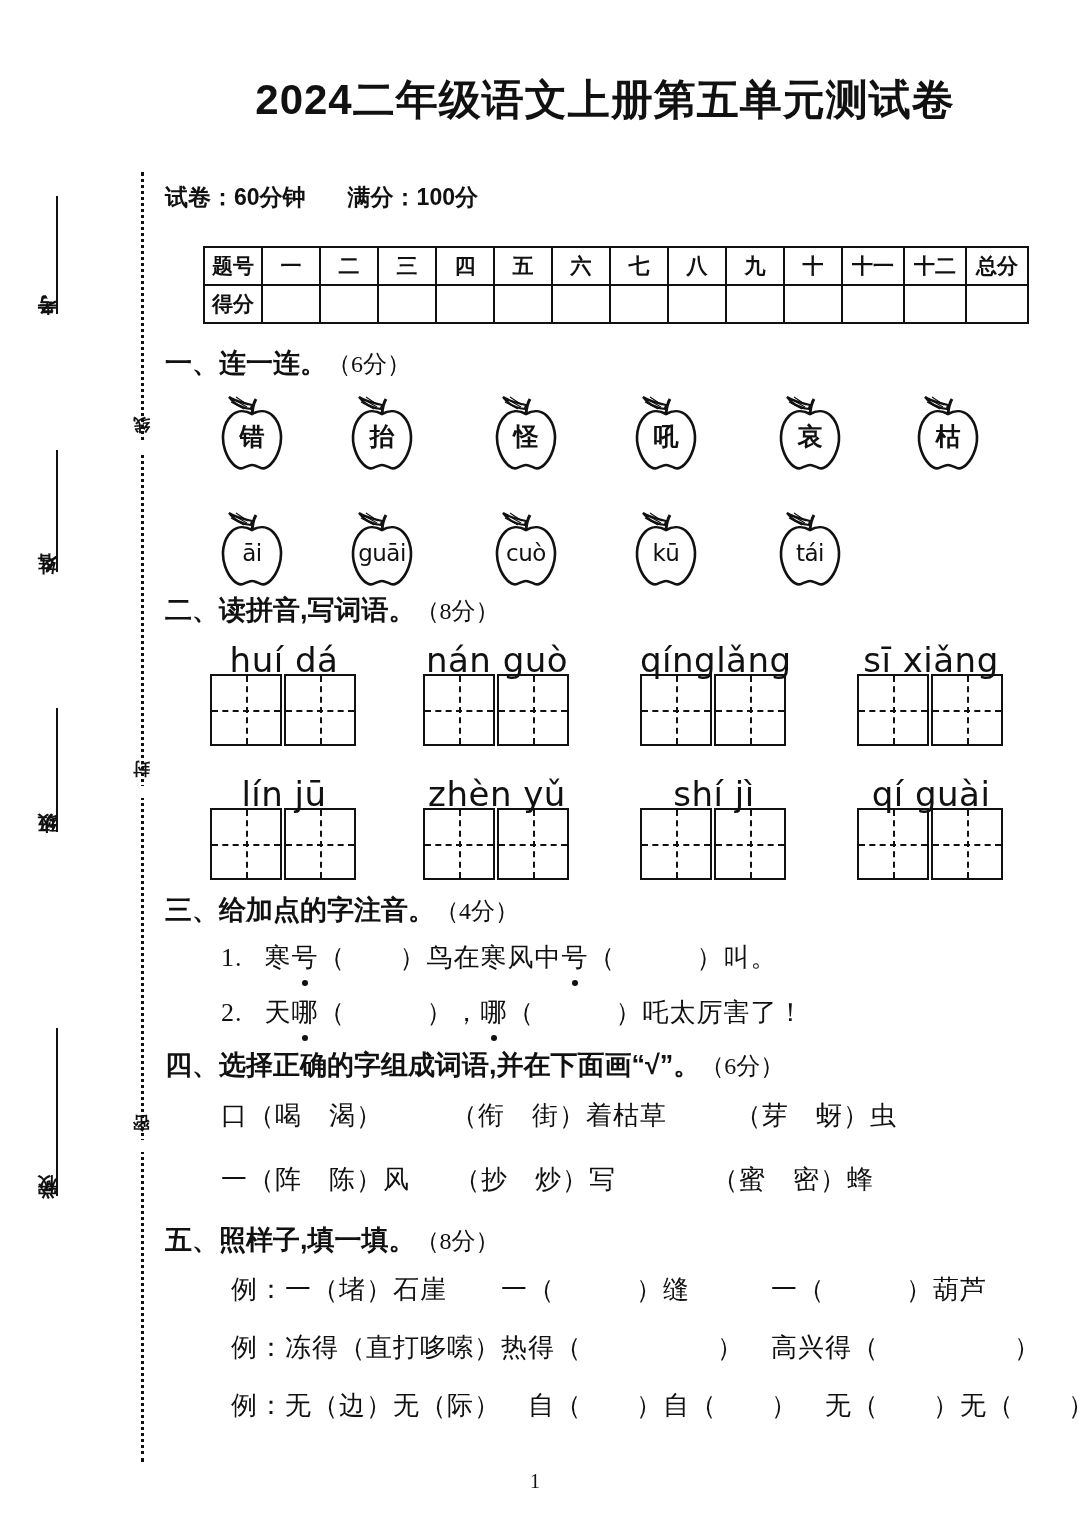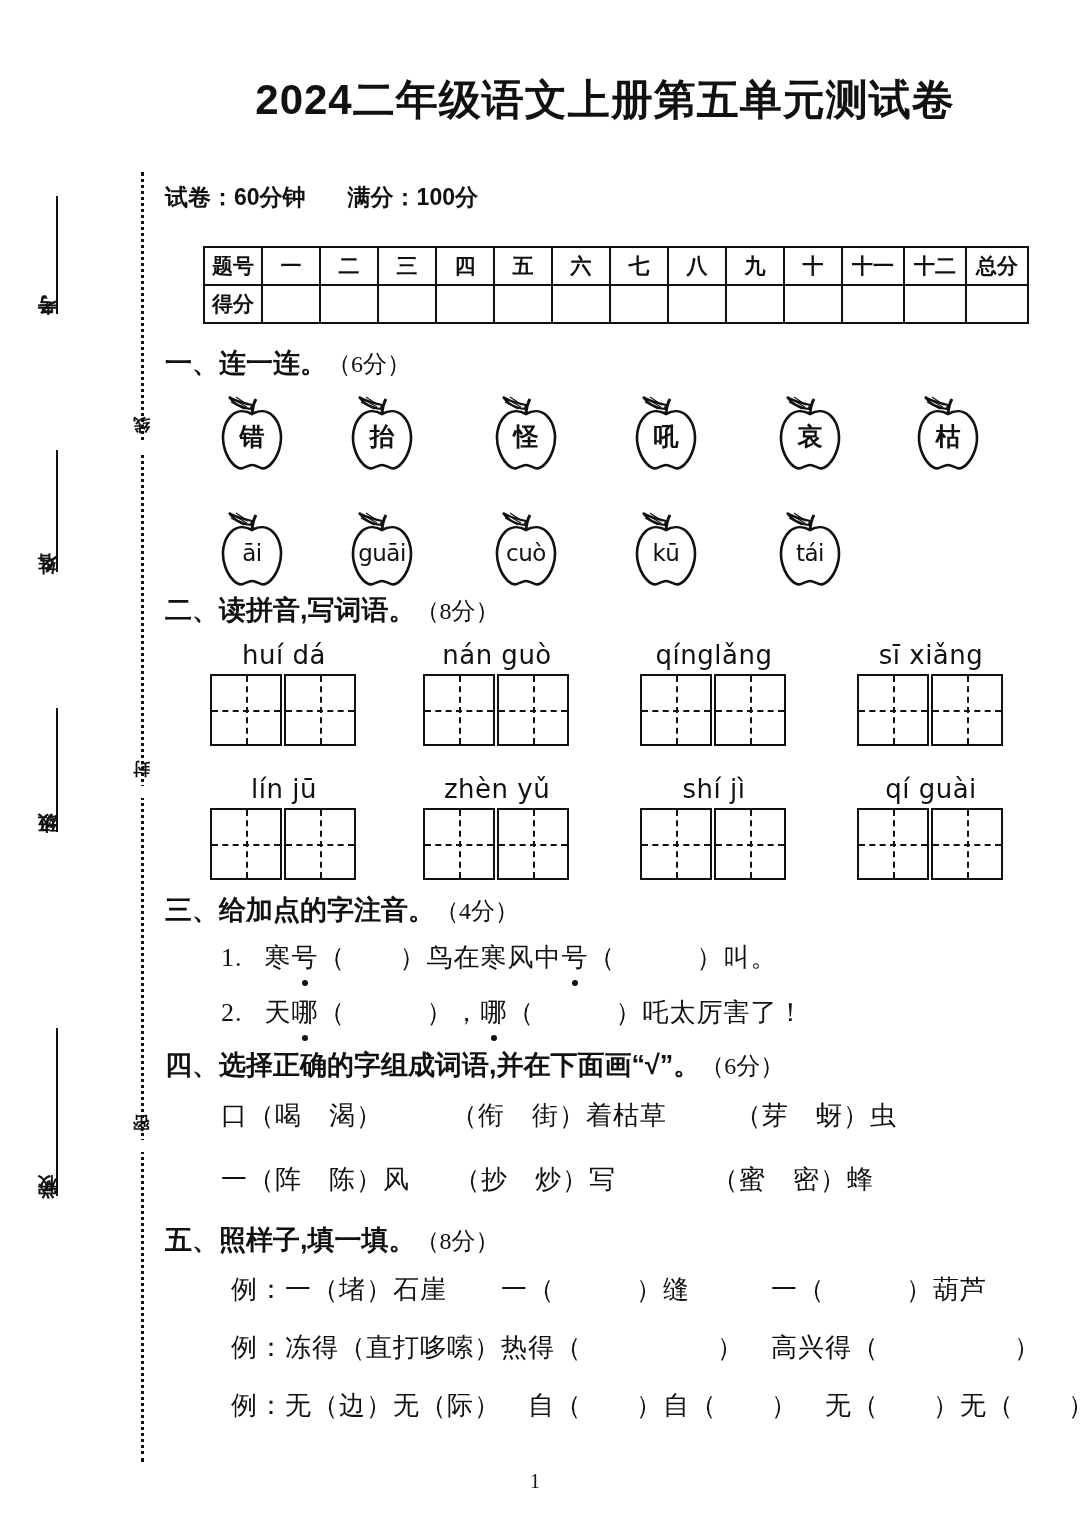--- a/index.html
+++ b/index.html
@@ -146,21 +146,21 @@
     font-family: "DejaVu Sans", sans-serif;
     font-weight: normal;
     font-size: 23px;
     letter-spacing: -0.5px;
   }
 
   
   .py-label {
     position: absolute;
     font-family: "DejaVu Sans", sans-serif;
-    font-size: 26px;
+    font-size: 34px;
     text-align: center;
     white-space: nowrap;
     letter-spacing: 0.5px;
   }
   .tzg-pair {
     position: absolute;
     width: 148px; height: 74px;
   }
   .tzg {
     position: absolute;

